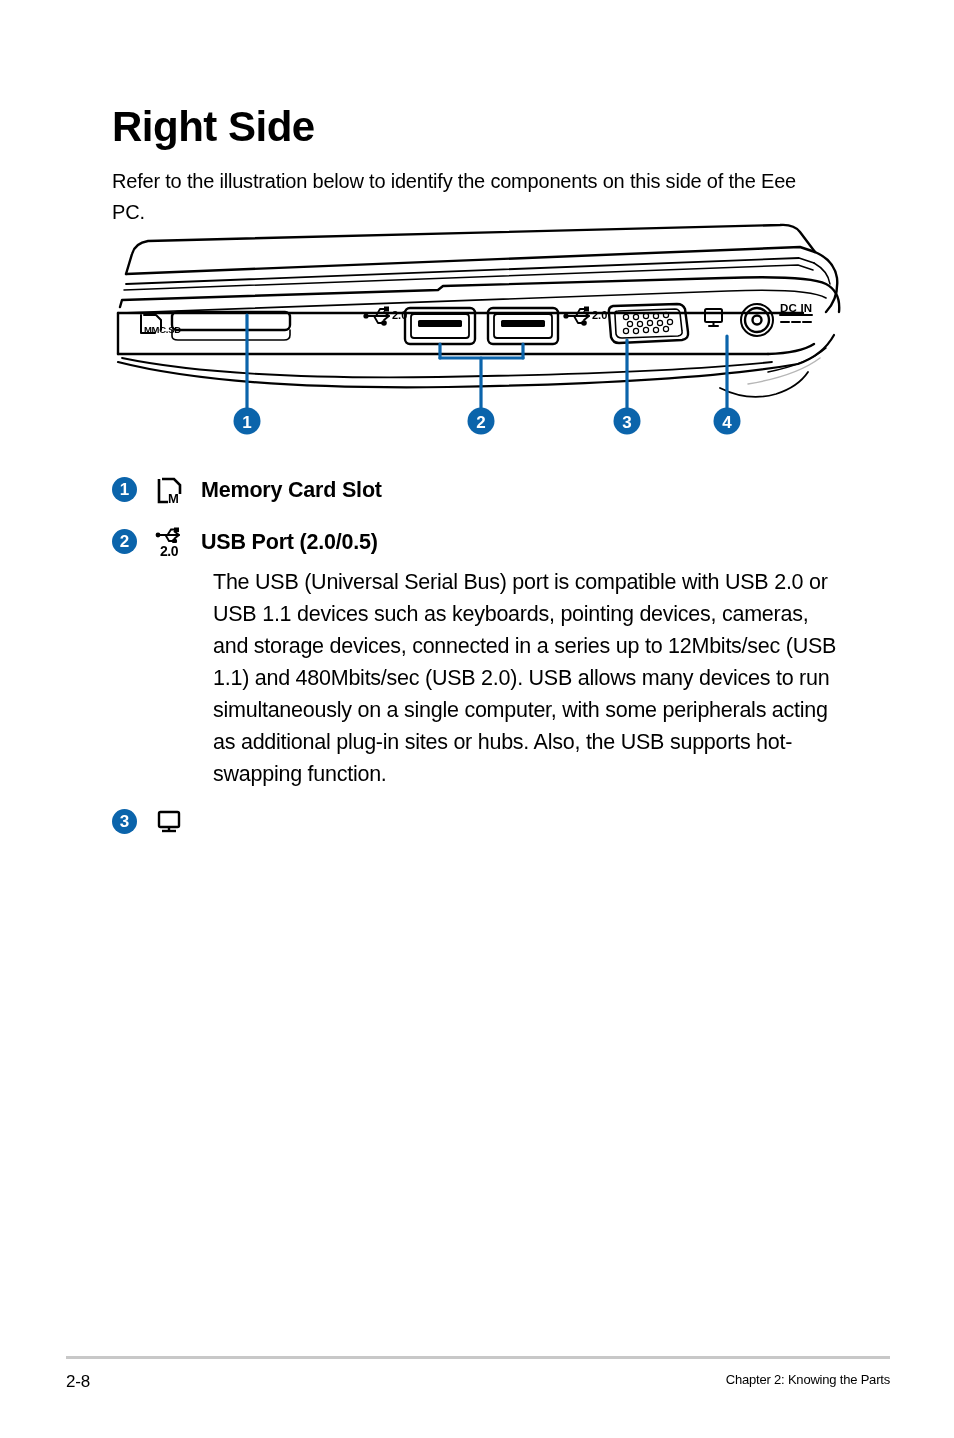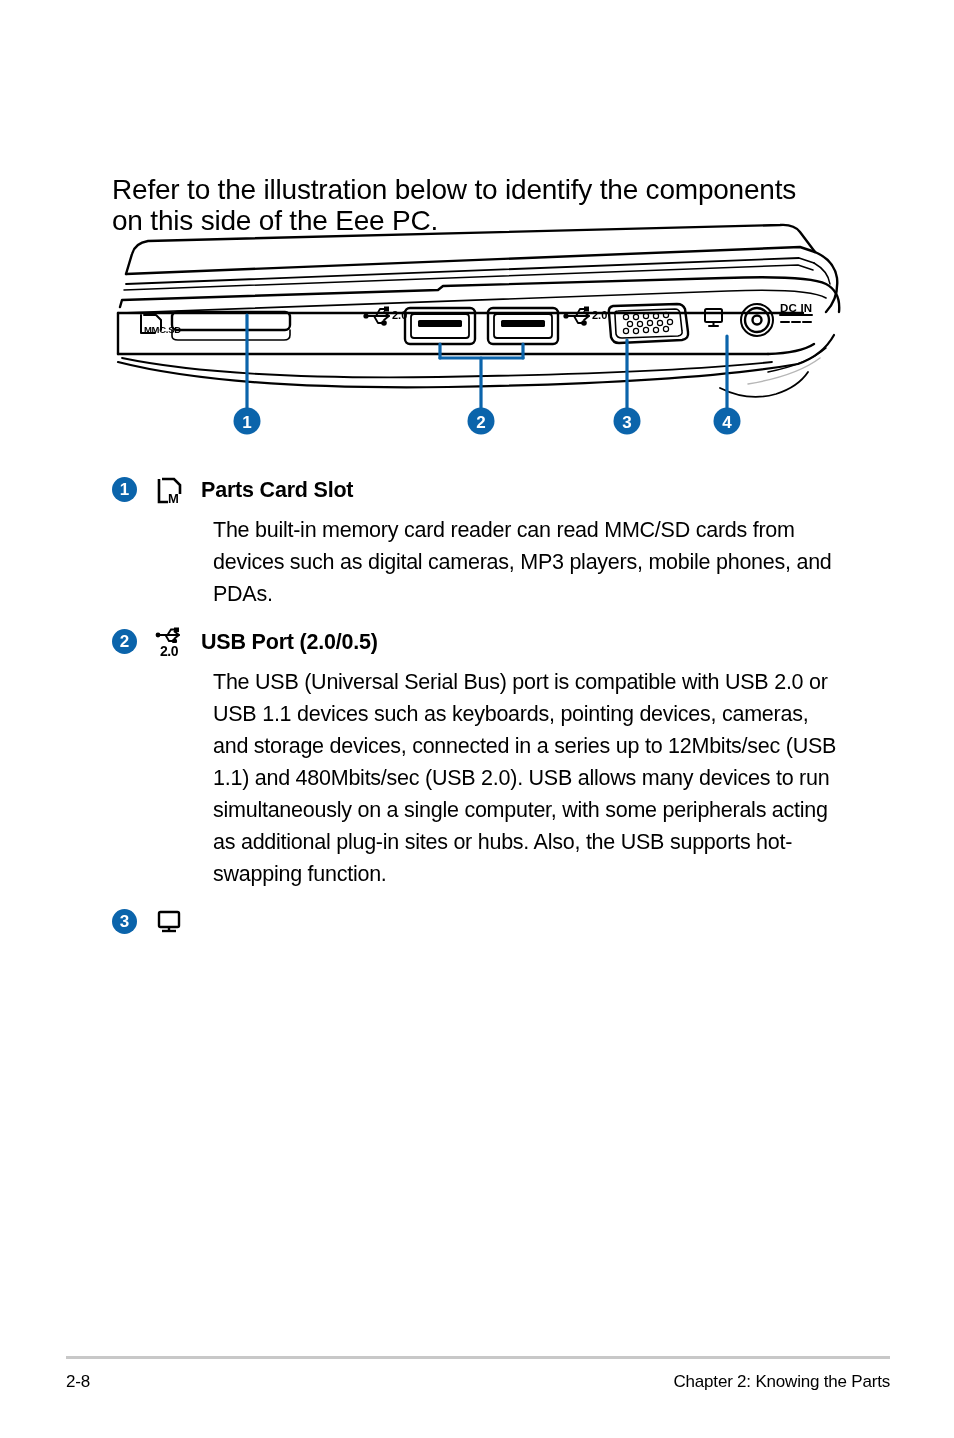--- a/index.html
+++ b/index.html
@@ -30,21 +30,21 @@
     font-weight: bold;
     letter-spacing: -0.5px;
     line-height: 1;
   }
 
   .intro {
     position: absolute;
     left: 112px;
     top: 146px;
     width: 700px;
-    font-size: 28px;
+    font-size: 20px;
     line-height: 31px;
     letter-spacing: -0.2px;
   }
 
   
   .illustration {
     position: absolute;
     left: 108px;
     top: 212px;
     width: 744px;
@@ -144,30 +144,31 @@
     position: absolute;
     left: 66px;
     top: 1372px;
     font-size: 17px;
     letter-spacing: -0.2px;
   }
   .footer-right {
     position: absolute;
     right: 64px;
     top: 1372px;
-    font-size: 17px;
+    font-size: 13px;
     letter-spacing: -0.2px;
     text-align: right;
   }
 </style>
 </head>
 <body>
 
 <div class="page">
 
+  <h1 class="page-title">Right Side</h1>
 
   <p class="intro">Refer to the illustration below to identify the components on this side of the Eee PC.</p>
 
   <div class="illustration">
     <svg viewBox="0 0 744 232" xmlns="http://www.w3.org/2000/svg">
       <g fill="none" stroke="#000000" stroke-width="2.4" stroke-linejoin="round" stroke-linecap="round">
 
         <path d="M18 62 L24 42 Q27 31 40 29 L672 13 Q686 12 692 20 L707 40"></path>
         <path d="M18 62 L692 35 L707 40"></path>
         <path d="M18 72 L691 46 L706 51" stroke-width="1.8"></path>
@@ -306,23 +307,22 @@
         <div class="badge">1</div>
         <div class="item-icon">
           <svg width="30" height="32" viewBox="0 0 30 32" xmlns="http://www.w3.org/2000/svg">
             <g fill="none" stroke="#000000" stroke-width="2.6" stroke-linejoin="miter">
               <path d="M4 4 L4 27 L13 27"></path>
               <path d="M7 4 L19 4 L25 10 L25 19"></path>
             </g>
             <text x="13" y="28" font-family="Liberation Sans, sans-serif" font-size="13" font-weight="bold" fill="#000000">M</text>
           </svg>
         </div>
-        <div class="item-title">Parts Card Slot</div>
+        <div class="item-title">Memory Card Slot</div>
       </div>
-      <div class="item-body">The built-in memory card reader can read MMC/SD cards from devices such as digital cameras, MP3 players, mobile phones, and PDAs.</div>
     </div>
 
     <div class="gap-1"></div>
 
     <div class="item">
       <div class="item-head">
         <div class="badge">2</div>
         <div class="item-icon">
           <div class="usb-glyph">
             <svg width="28" height="16" viewBox="0 0 28 16" xmlns="http://www.w3.org/2000/svg">

